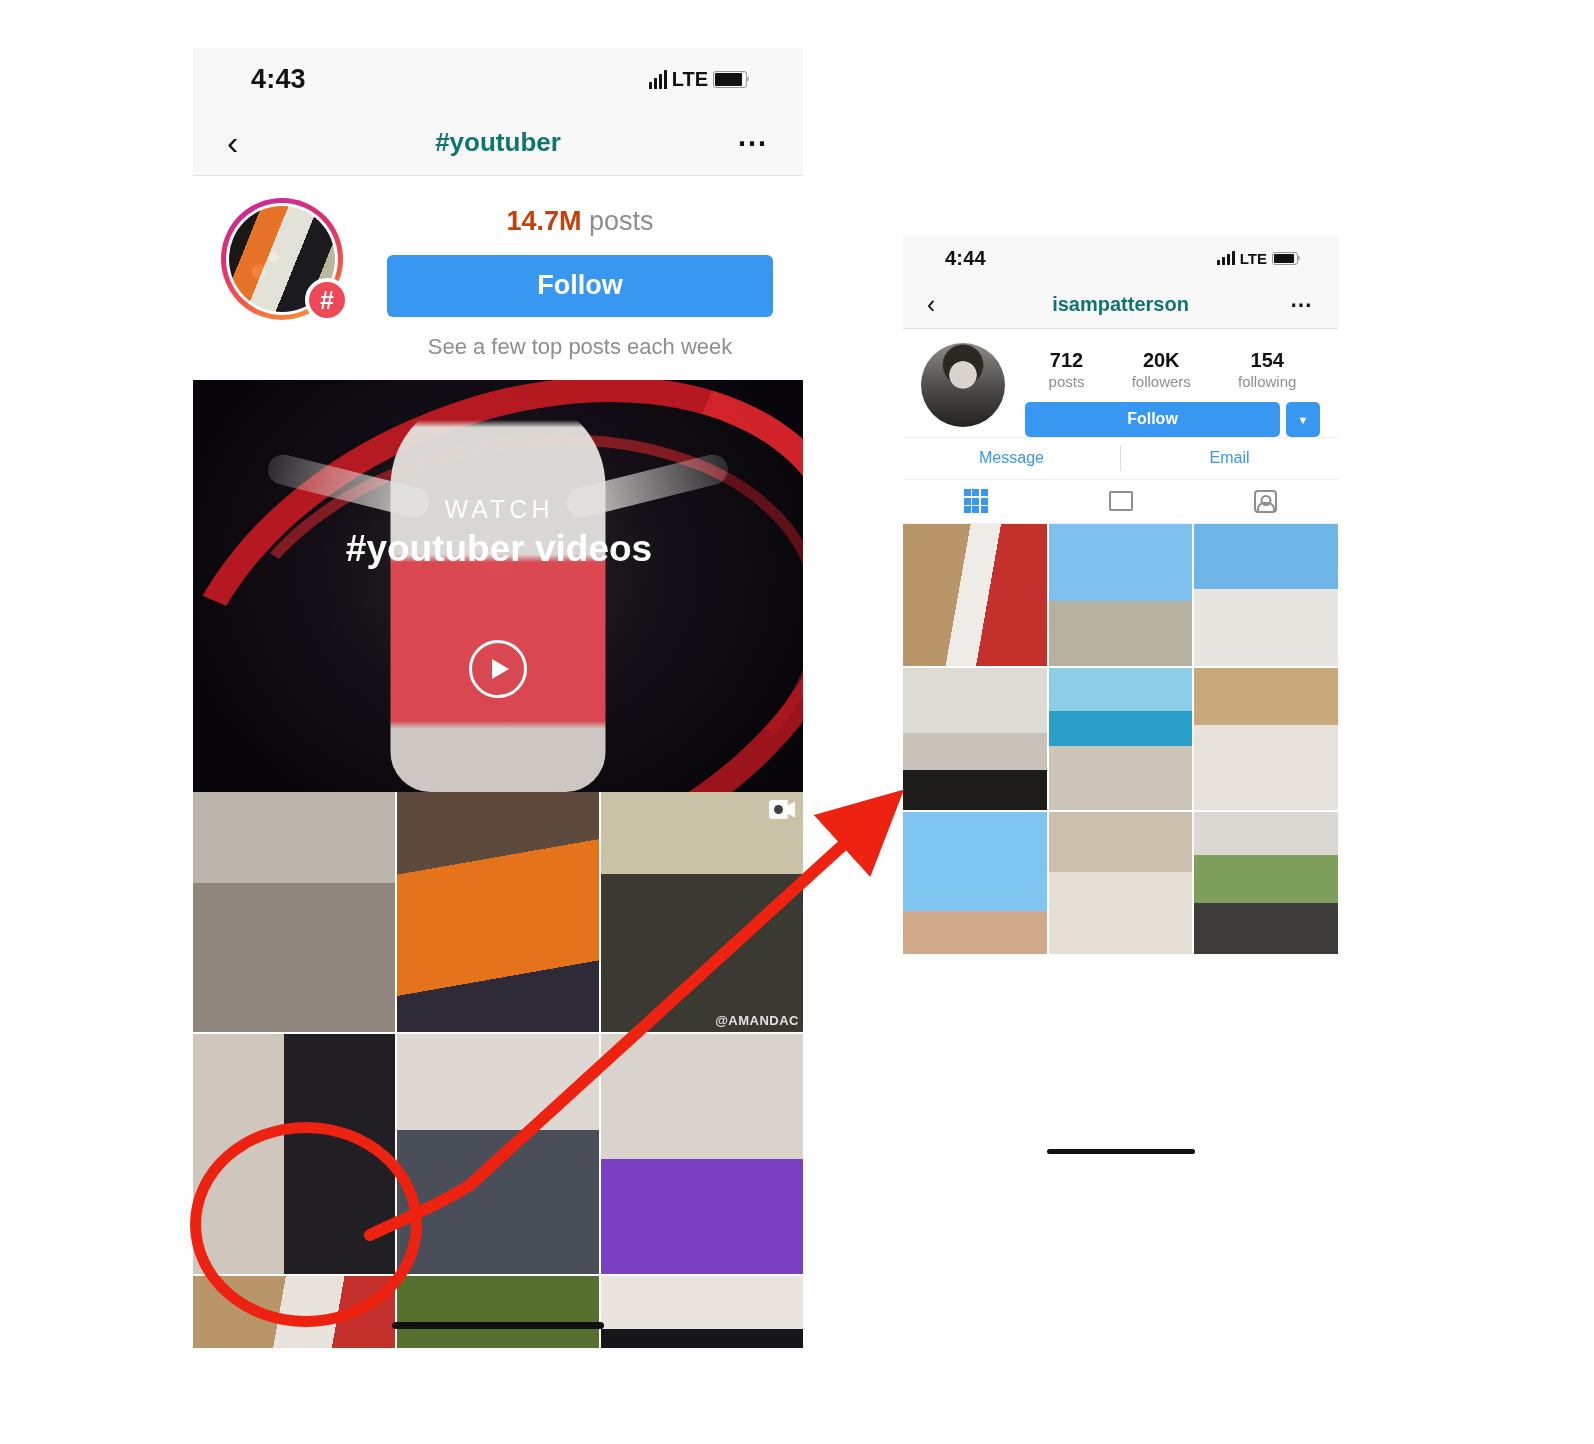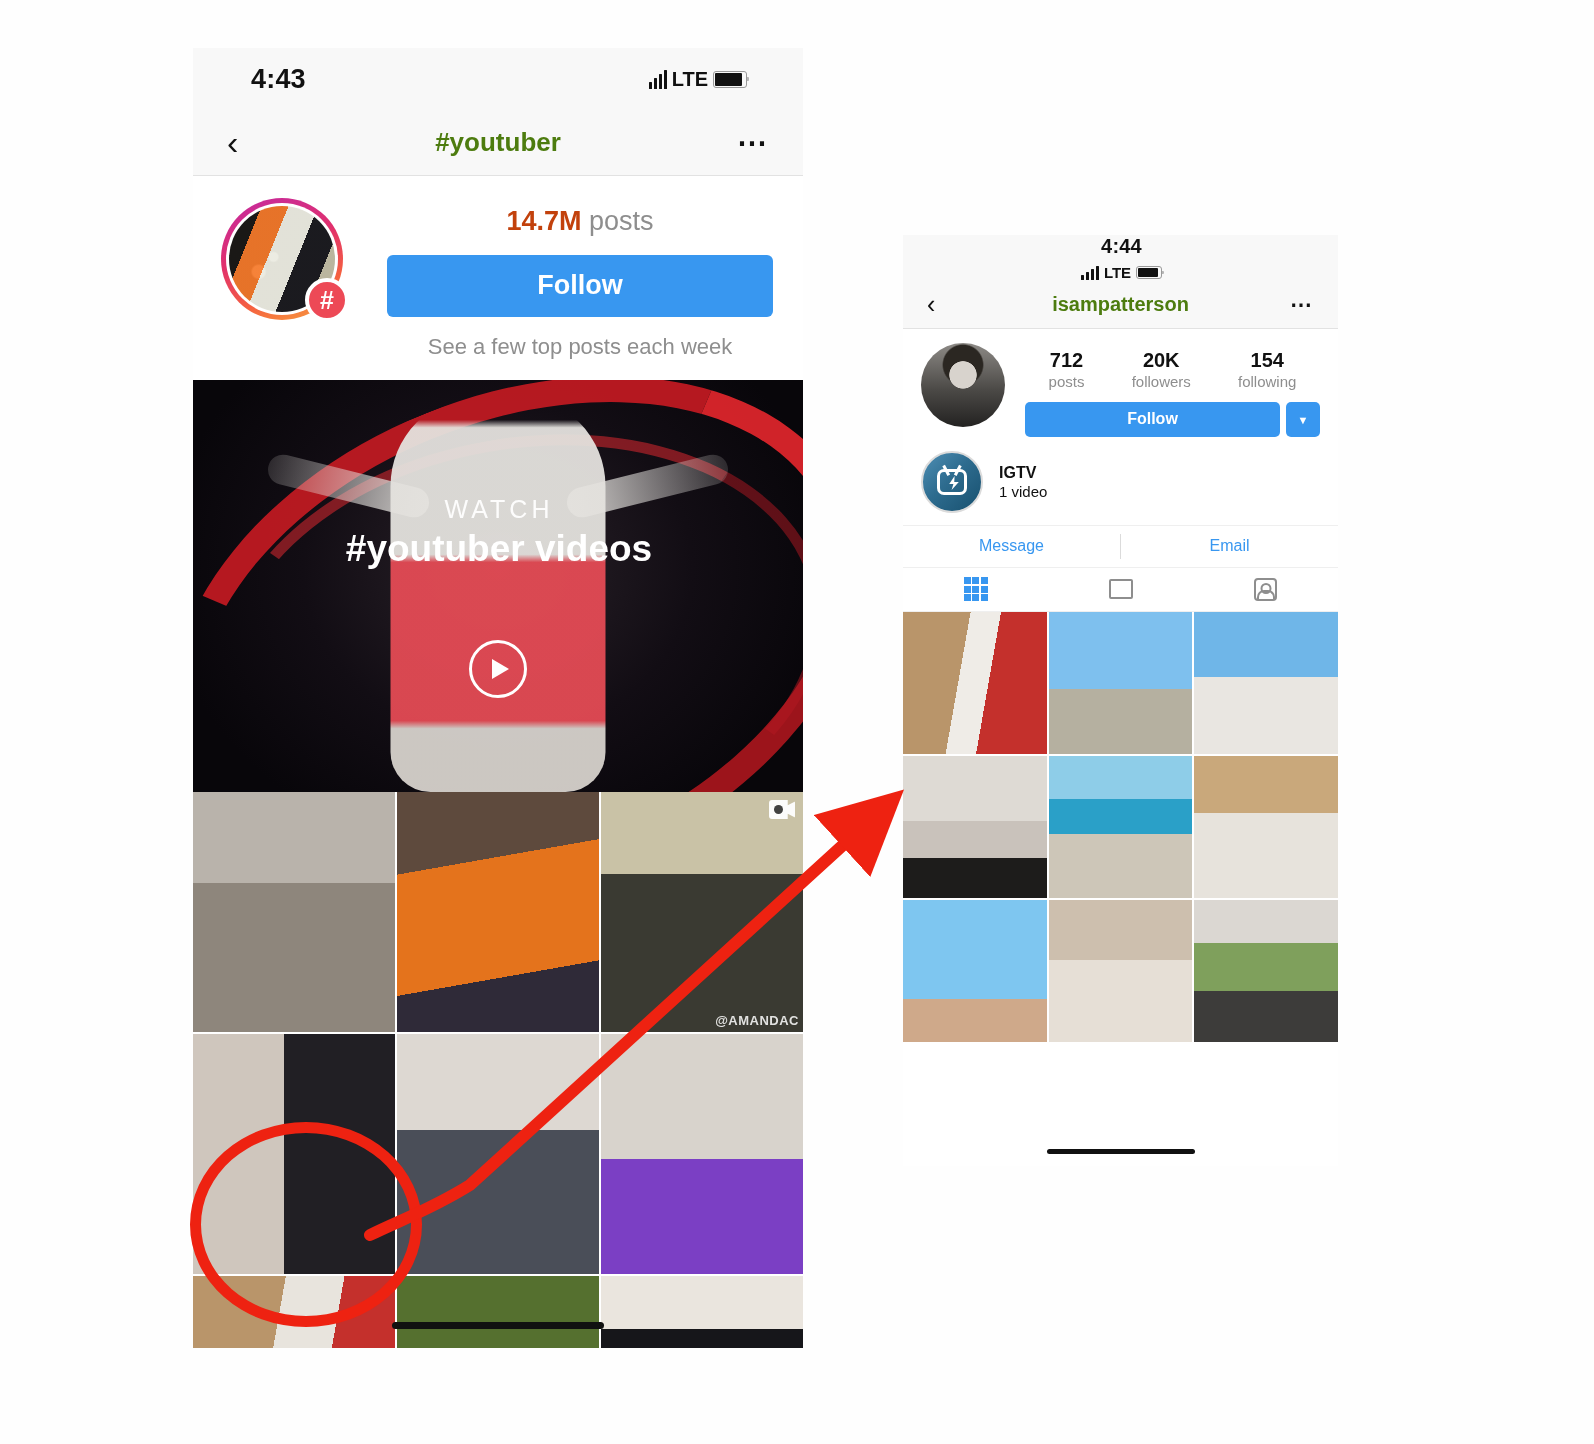--- a/index.html
+++ b/index.html
@@ -25,21 +25,21 @@
   .lte { font-weight: bold; color: #111; margin: 0 5px 0 5px; }
   .batt { border: 1.5px solid #999; border-radius: 3px; position: relative; }
   .batt em { position: absolute; left: 1px; top: 1px; bottom: 1px; background: #111; border-radius: 1px; }
   .batt::after { content: ""; position: absolute; right: -3px; top: 35%; bottom: 35%; width: 2px; background: #b5b5b5; border-radius: 0 1px 1px 0; }
 
   .navbar {
     display: flex; align-items: center; justify-content: space-between;
     background: #f8f8f8; border-bottom: 1px solid #e2e2e2;
     width: 100%; position: relative;
   }
-  .nav-title { font-weight: bold; color: #4d7c0f; position: absolute; left: 0; right: 0; text-align: center; }
+  .nav-title { font-weight: bold; color: #0f766e; position: absolute; left: 0; right: 0; text-align: center; }
   .chev { position: relative; z-index: 2; color: #111; }
   .dots { position: relative; z-index: 2; color: #111; letter-spacing: 2px; font-weight: bold; }
 
   .tap { cursor: pointer; }
 
   
   #phoneLeft { left: 193px; top: 48px; width: 610px; height: 1300px; }
   #phoneLeft .statusbar { height: 62px; padding: 0 56px 0 58px; }
   #phoneLeft .sb-time { font-size: 27px; }
   #phoneLeft .lte { font-size: 20px; }
@@ -145,21 +145,21 @@
     background:#fff; border-radius: 3px;
     clip-path: polygon(0 0, 72% 0, 72% 28%, 100% 8%, 100% 92%, 72% 72%, 72% 100%, 0 100%);
     opacity: .95;
   }
   .vidicon::after{ content:""; position:absolute; left:5px; top:5px; width:9px;height:9px;border-radius:50%;background:#3b3b3b;}
   .wm { position:absolute; right:4px; bottom:4px; color:#fff; font-size:13px; font-weight:bold; opacity:.85; letter-spacing:.5px;}
   .homebar { position:absolute; left:50%; transform:translateX(-50%); background:#111; border-radius:4px; }
 
   
   #phoneRight { left: 903px; top: 235px; width: 435px; height: 931px; }
-  #phoneRight .statusbar { height: 46px; padding: 0 40px 0 42px; flex-direction: column; }
+  #phoneRight .statusbar { height: 46px; padding: 0 40px 0 42px; }
   #phoneRight .sb-time { font-size: 20px; }
   #phoneRight .lte { font-size: 15px; }
   #phoneRight .bars i:nth-child(1){height:5px}
   #phoneRight .bars i:nth-child(2){height:8px}
   #phoneRight .bars i:nth-child(3){height:11px}
   #phoneRight .bars i:nth-child(4){height:14px}
   #phoneRight .batt { width: 26px; height: 13px; }
   #phoneRight .batt em { right: 3px; }
   #phoneRight .navbar { height: 48px; padding: 0 24px; }
   #phoneRight .nav-title { font-size: 20px; }
@@ -356,31 +356,20 @@
             </div>
           </div>
         <div class="btn-row">
           <button class="follow-btn-sm">Follow</button>
           <button class="caret-btn">▼</button>
         </div>
       </div>
     </div>
 
 
-    <div class="igtv-row">
-      <div class="igtv-av">
-        <div class="igtv-tv">
-            <div class="igtv-bolt"></div>
-          </div>
-      </div>
-      <div class="igtv-meta">
-        <b>IGTV</b>
-        <span>1 video</span>
-      </div>
-    </div>
 
     <div class="msg-row">
       <div class="msg-btn">Message</div>
       <div class="msg-sep"></div>
       <div class="msg-btn">Email</div>
     </div>
 
     <div class="tabs-row">
       <div class="tabcell">
         <div class="grid-ico">

